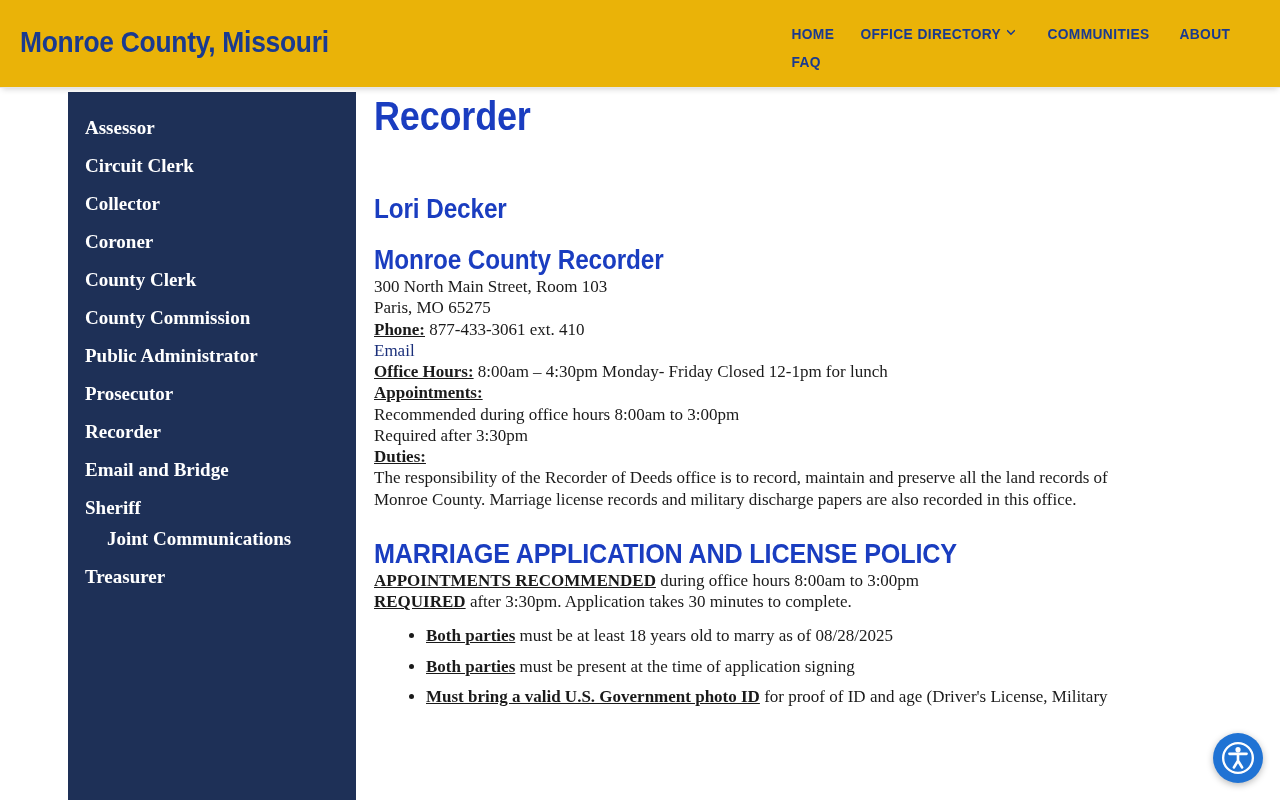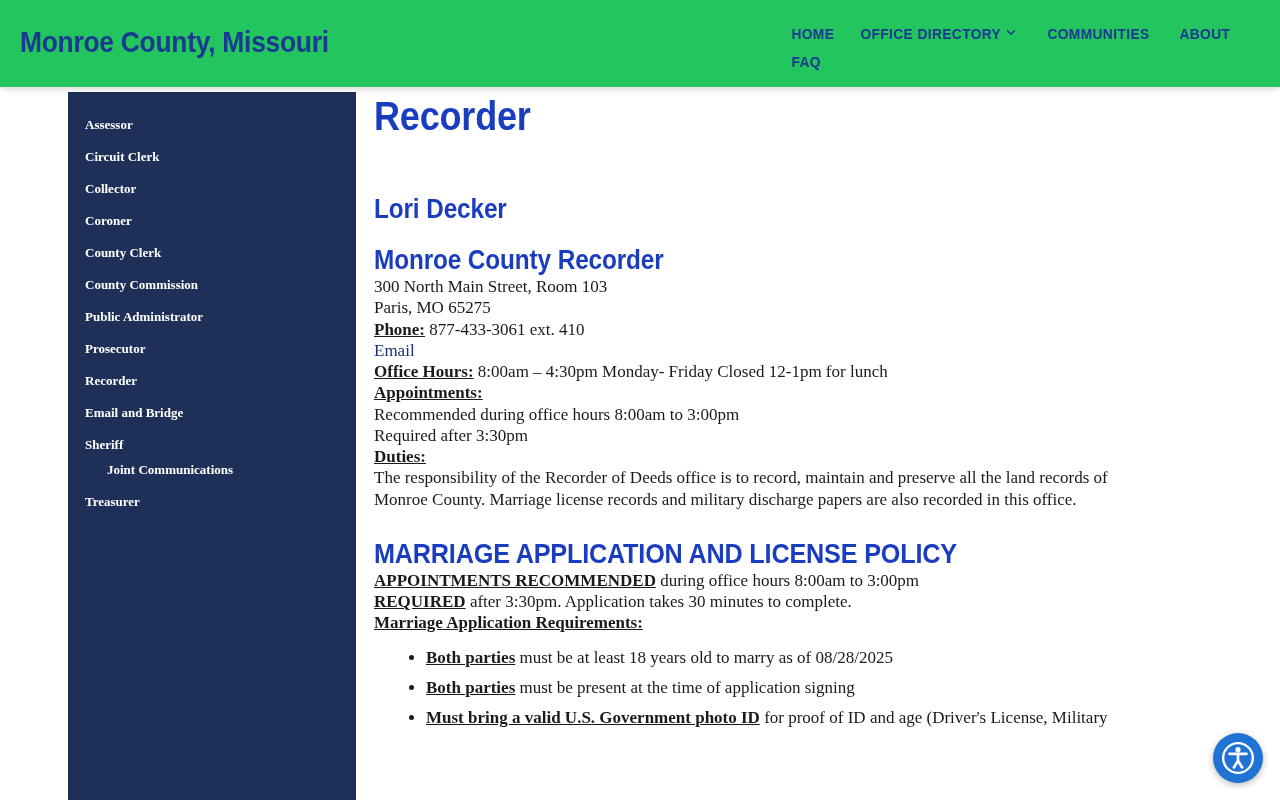--- a/index.html
+++ b/index.html
@@ -13,21 +13,21 @@
   body {
     font-family: "Liberation Serif", "DejaVu Serif", serif;
     color: #111111;
   }
 
   
   .site-header {
     position: relative;
     width: 1280px;
     height: 88px;
-    background: #22c55e;
+    background: #eab308;
     border-bottom: 1px solid #e6e6e6;
     box-shadow: 0 3px 6px -2px rgba(0,0,0,0.18);
     z-index: 20;
   }
   .site-title {
     position: absolute;
     left: 20px;
     top: 25px;
     font-family: "Liberation Sans Narrow", "Liberation Sans", sans-serif;
     font-weight: bold;
@@ -90,21 +90,21 @@
     height: 708px;
     background: #1e3057;
     padding: 16px 0 20px 0;
   }
   .side-item {
     display: block;
     color: #ffffff;
     text-decoration: none;
     font-family: "Liberation Serif", "DejaVu Serif", serif;
     font-weight: bold;
-    font-size: 13px;
+    font-size: 19px;
     line-height: 1.0;
     padding: 10px 0 9px 17px;
     cursor: pointer;
     white-space: nowrap;
   }
   .side-item.sub {
     padding-left: 39px;
     padding-top: 3px;
     padding-bottom: 9px;
   }
@@ -294,23 +294,20 @@
       <span>Monroe County.  Marriage license records and military discharge papers are also recorded in this office.</span>
     </p>
 
     <h2 class="section-title">MARRIAGE APPLICATION AND LICENSE POLICY</h2>
 
     <p class="body-para policy-note">
       <span class="bold-underline">APPOINTMENTS RECOMMENDED</span><span> during office hours 8:00am to 3:00pm</span><br>
       <span class="bold-underline">REQUIRED</span><span> after 3:30pm. Application takes 30 minutes to complete.</span>
     </p>
 
-    <p class="body-para req-title">
-      <span class="bold">Marriage Application Requirements:</span>
-    </p>
 
     <ul class="req-list">
       <li>
         <span class="bold">Both parties</span><span> must be at least 18 years old to marry as of 08/28/2025</span>
       </li>
       <li>
         <span class="bold">Both parties</span><span> must be present at the time of application signing</span>
       </li>
       <li>
         <span class="bold">Must bring a valid U.S. Government photo ID</span><span> for proof of ID and age (Driver's License, Military</span>

